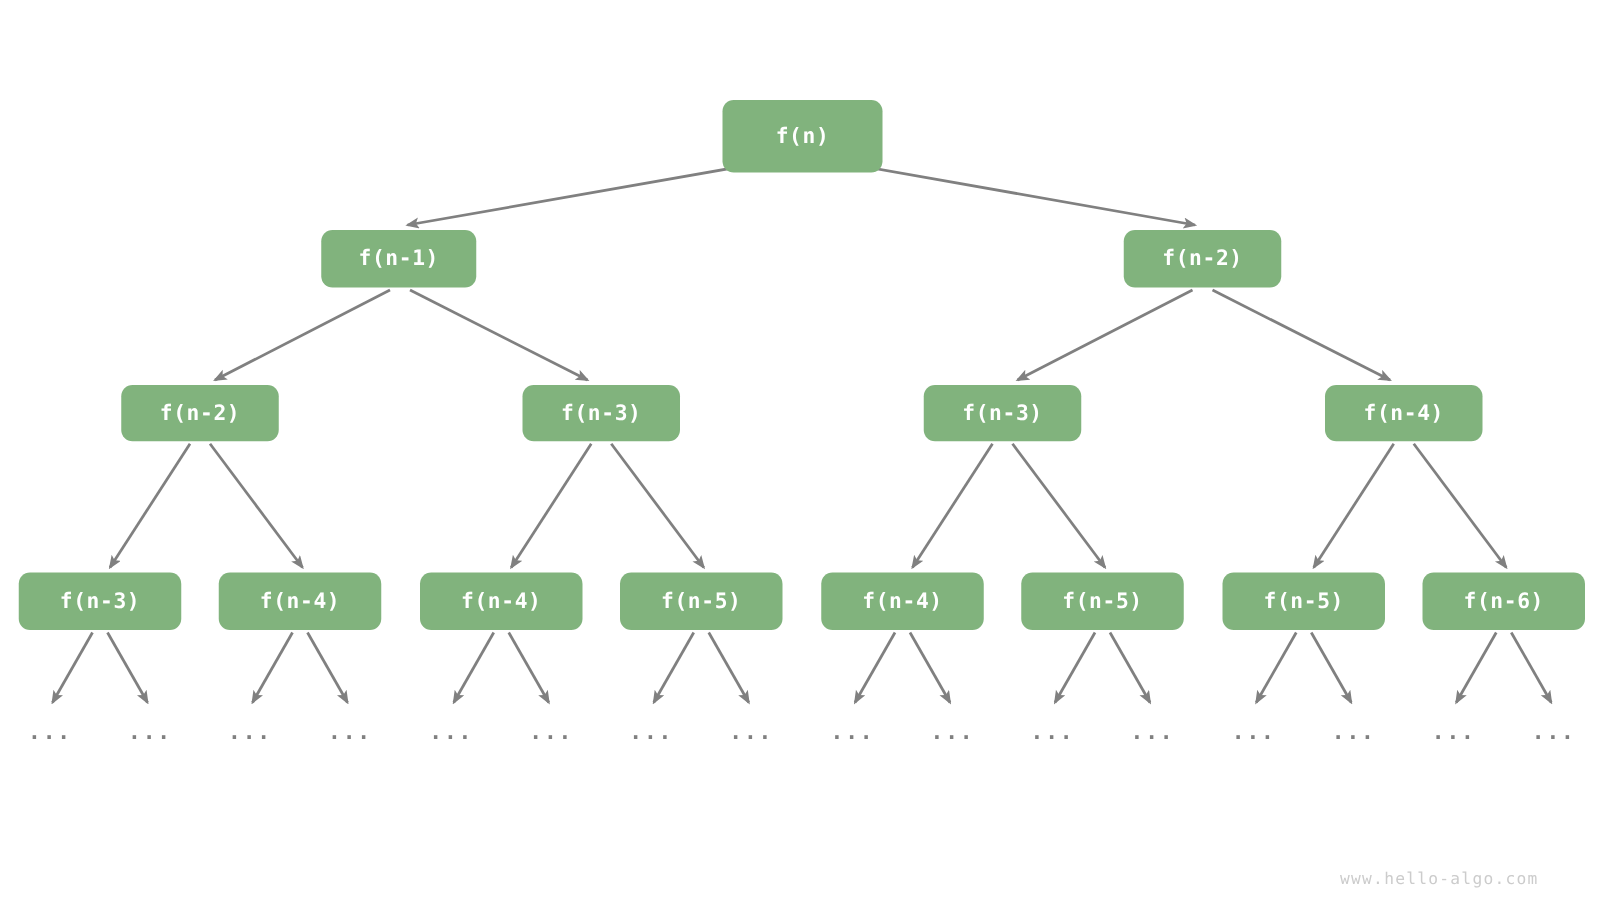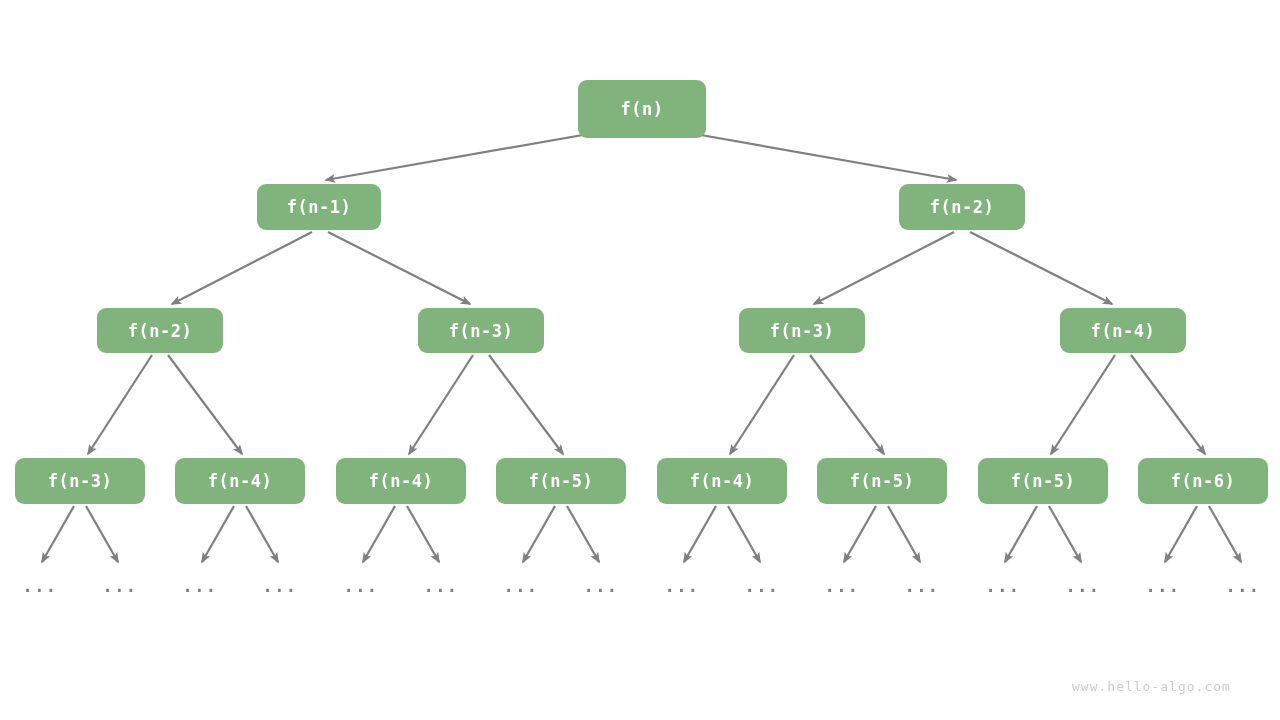--- a/index.html
+++ b/index.html
@@ -47,20 +47,21 @@
     transform: translate(-50%, -50%);
     white-space: nowrap;
   }
   .watermark {
     position: absolute;
     color: #cccccc;
     font-size: 13px;
     letter-spacing: 1px;
     font-family: "DejaVu Sans Mono", "Liberation Mono", monospace;
     white-space: nowrap;
+    margin-top: 17px;
   }
 </style>
 </head>
 <body>
 
 <div id="canvas">
 
   <svg id="edges" viewBox="0 0 1280 720" xmlns="http://www.w3.org/2000/svg">
     <defs>
       <marker id="arrowhead" markerWidth="5" markerHeight="5" refX="4.2" refY="2" orient="auto" markerUnits="strokeWidth">

